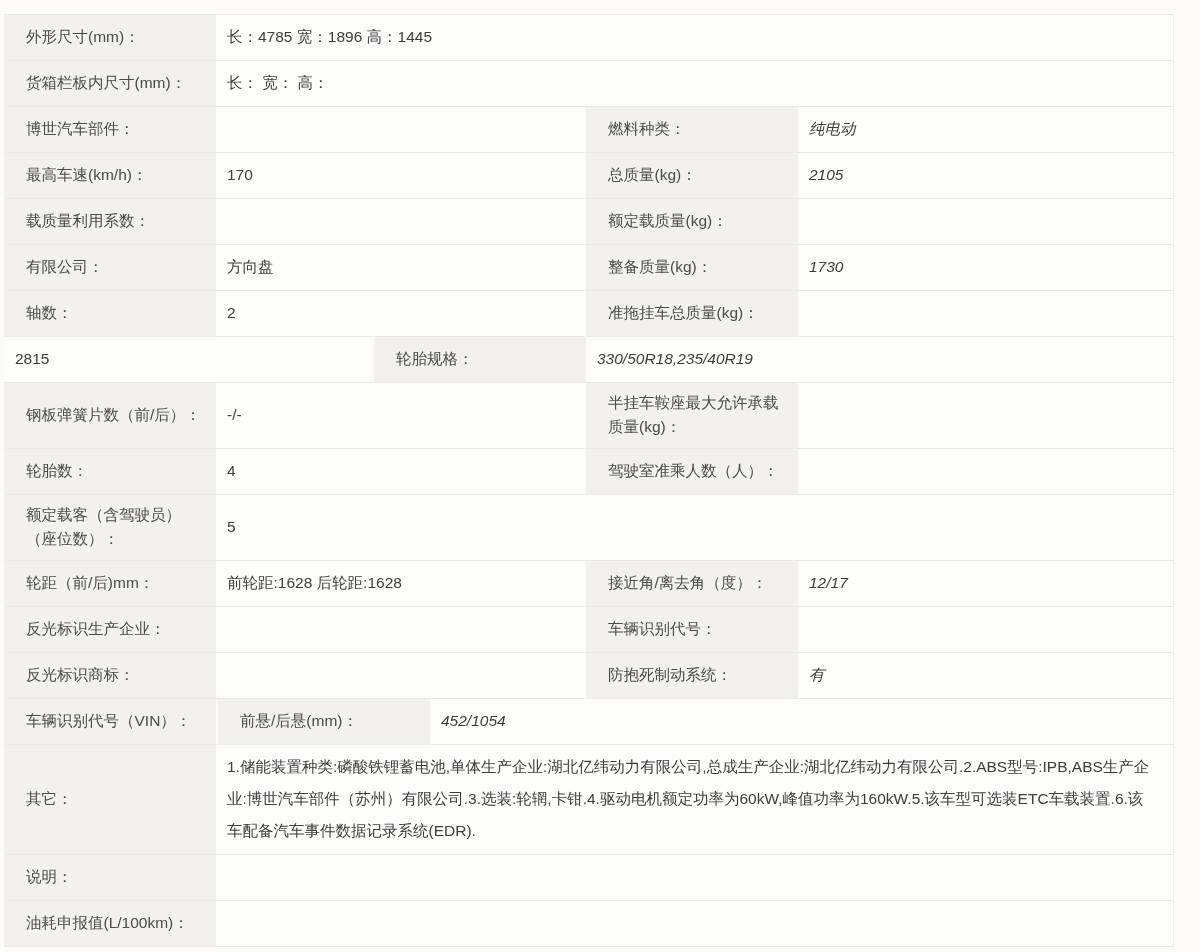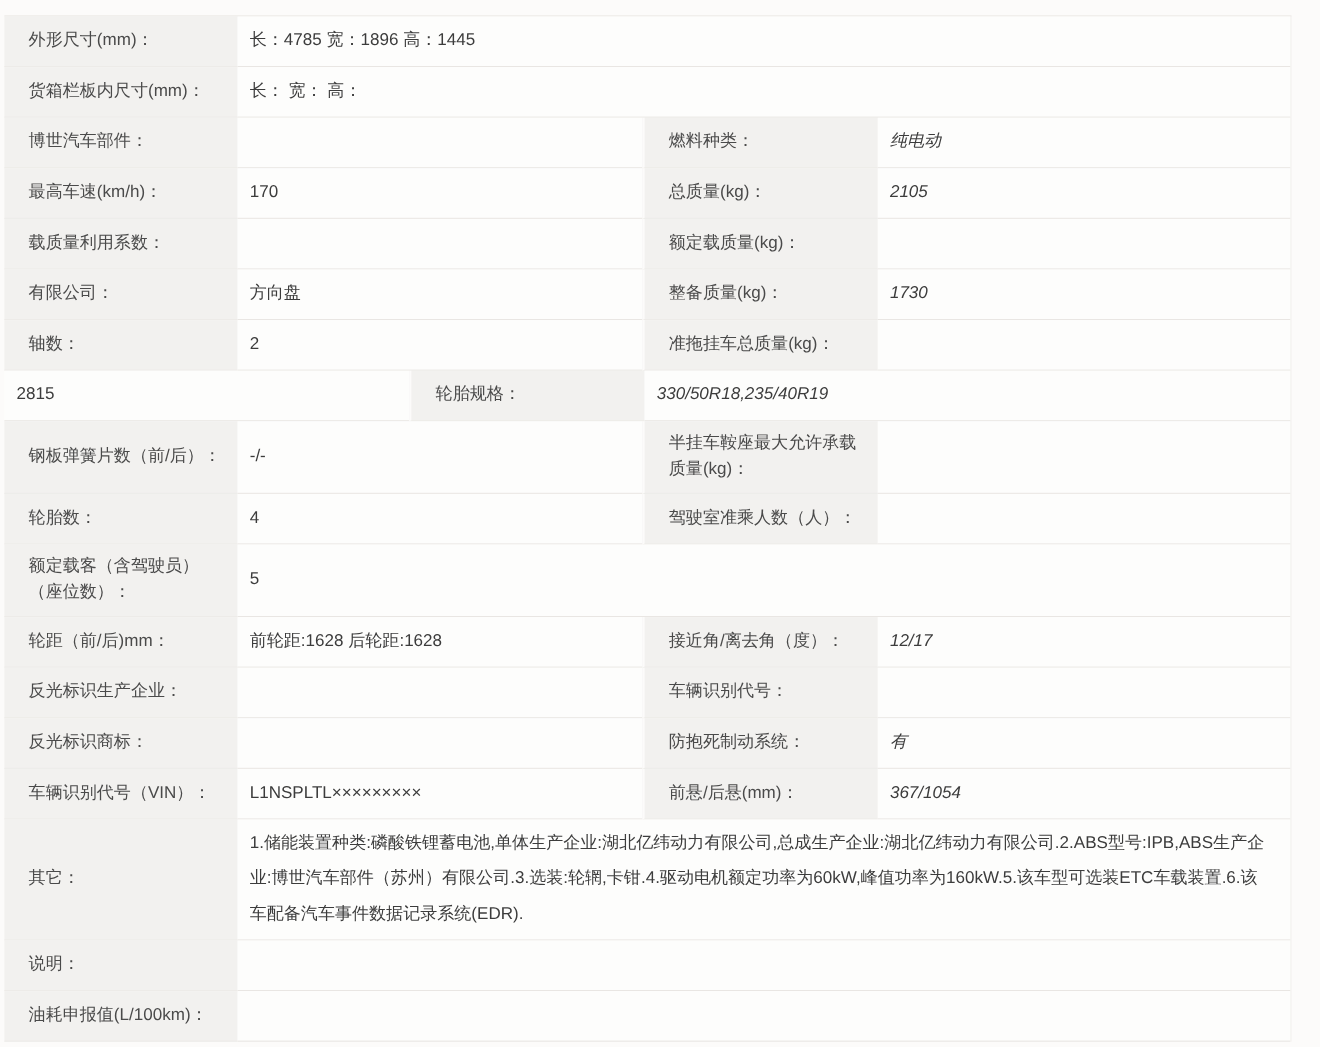--- a/index.html
+++ b/index.html
@@ -138,23 +138,22 @@
       <div class="cell value c4"></div>
     </div>
     <div class="spec-row">
       <div class="cell label c1">反光标识商标：</div>
       <div class="cell value c2"></div>
       <div class="cell label c3">防抱死制动系统：</div>
       <div class="cell value c4">有</div>
     </div>
     <div class="spec-row">
       <div class="cell label c1">车辆识别代号（VIN）：</div>
-      <div class="cell value c2">L1NSPLTL×××××××××</div>
       <div class="cell label c3">前悬/后悬(mm)：</div>
-      <div class="cell value c4">367/1054</div>
+      <div class="cell value c4">452/1054</div>
     </div>
     <div class="spec-row">
       <div class="cell label c1">其它：</div>
       <div class="cell value cfull">1.储能装置种类:磷酸铁锂蓄电池,单体生产企业:湖北亿纬动力有限公司,总成生产企业:湖北亿纬动力有限公司.2.ABS型号:IPB,ABS生产企业:博世汽车部件（苏州）有限公司.3.选装:轮辋,卡钳.4.驱动电机额定功率为60kW,峰值功率为160kW.5.该车型可选装ETC车载装置.6.该车配备汽车事件数据记录系统(EDR).</div>
     </div>
     <div class="spec-row">
       <div class="cell label c1">说明：</div>
       <div class="cell value cfull"></div>
     </div>
     <div class="spec-row">

